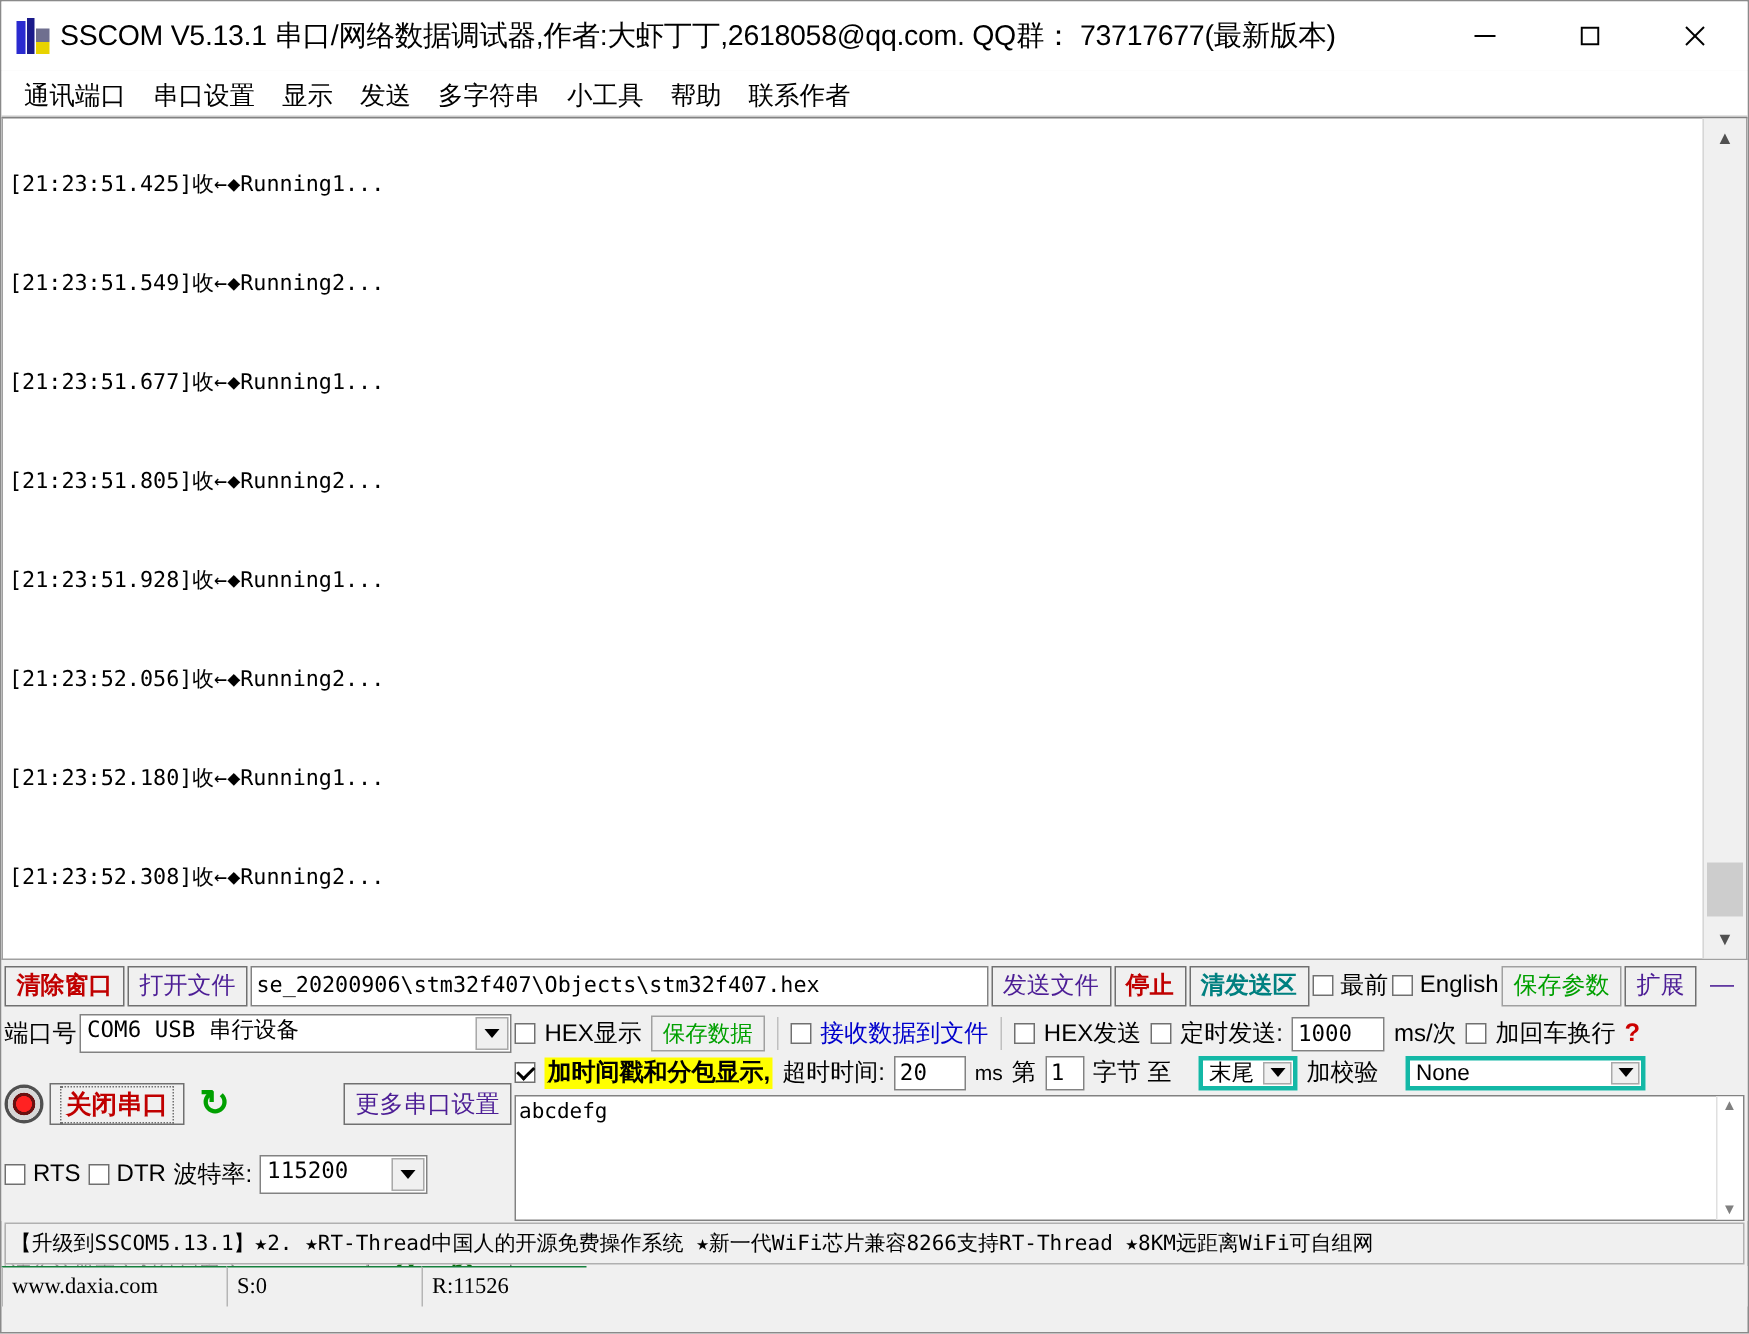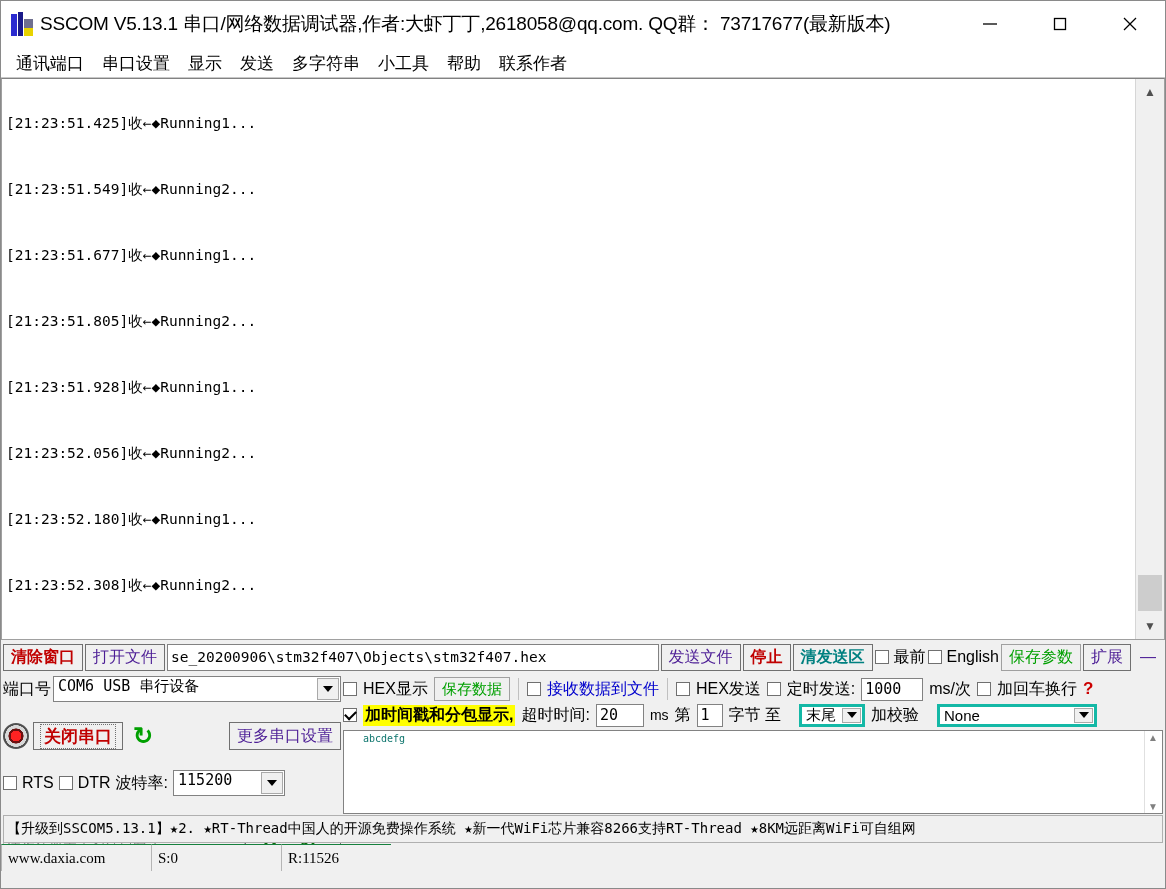--- a/index.html
+++ b/index.html
@@ -389,23 +389,23 @@
     flex: 1 1 auto;
     border: 1px solid #828282;
     background: #fff;
     display: flex;
     margin-top: 2px;
     min-height: 0;
   }
   .send-text {
     flex: 1 1 auto;
     font-family: "DejaVu Sans Mono", "Liberation Mono", monospace;
-    font-size: 10px;
-    padding: 2px 19px;
-    color: #0f766e;
+    font-size: 14px;
+    padding: 2px 2px;
+    color: #000000;
   }
   .send-scroll {
     width: 17px;
     background: #fff;
     border-left: 1px solid #e0e0e0;
     flex: 0 0 auto;
     position: relative;
     color: #808080;
     font-size: 10px;
   }

